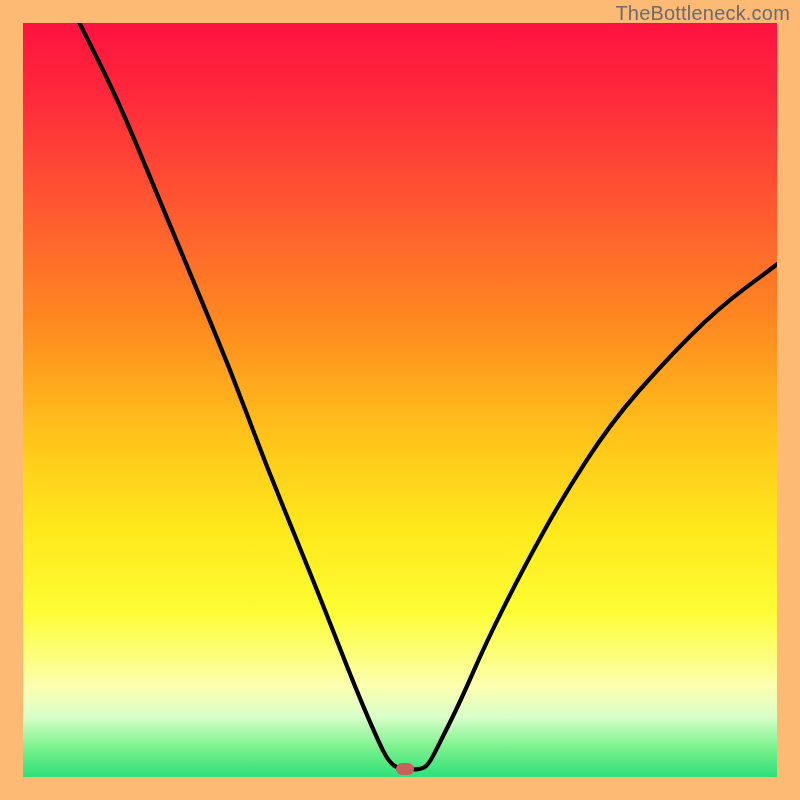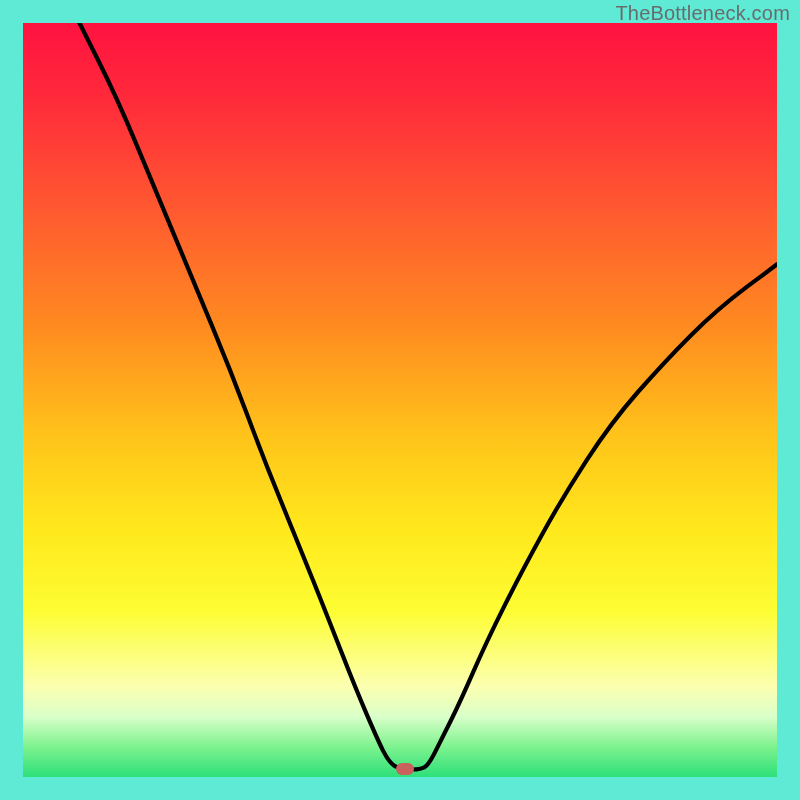--- a/index.html
+++ b/index.html
@@ -8,21 +8,21 @@
     width: 800px;
     height: 800px;
     background: #000;
     overflow: hidden;
     font-family: Arial, Helvetica, sans-serif;
   }
   .stage {
     position: relative;
     width: 800px;
     height: 800px;
-    background: #5eead4;
+    background: #fdba74;
   }
   .plot {
     position: absolute;
     left: 23px;
     top: 23px;
     width: 754px;
     height: 754px;
     
     background: linear-gradient(
       to bottom,

